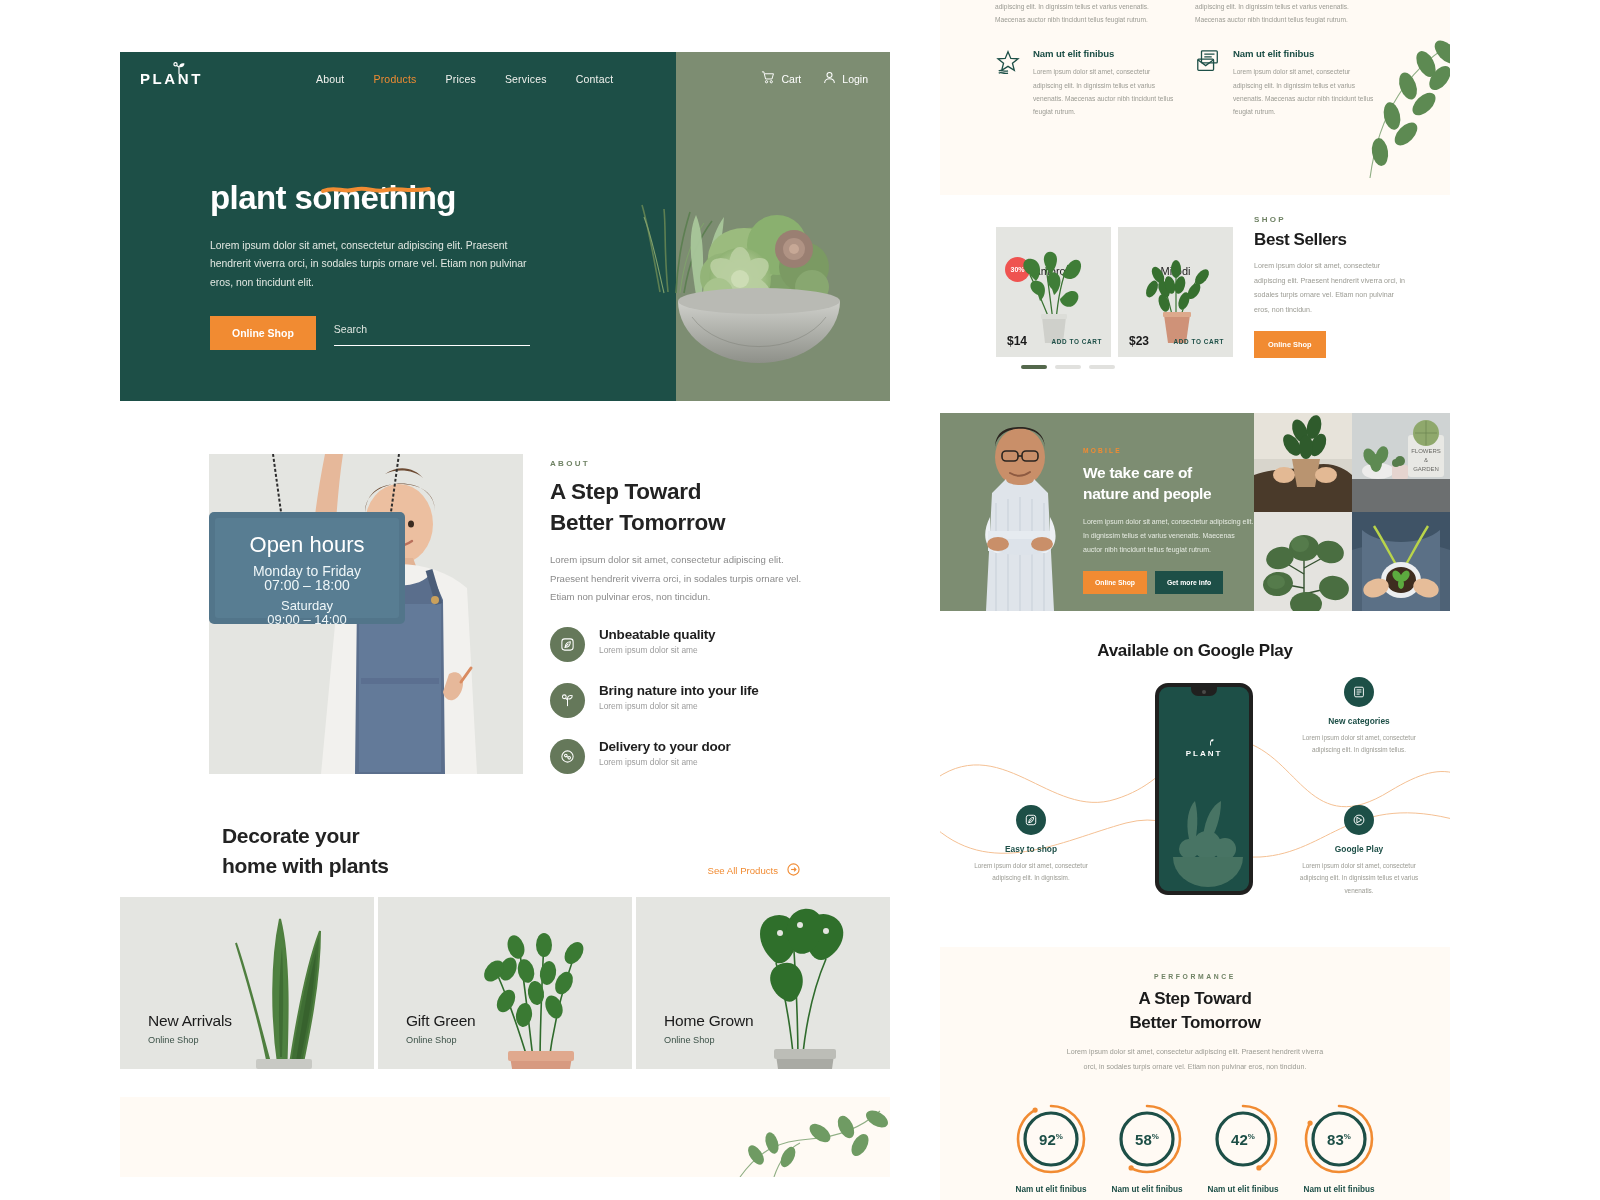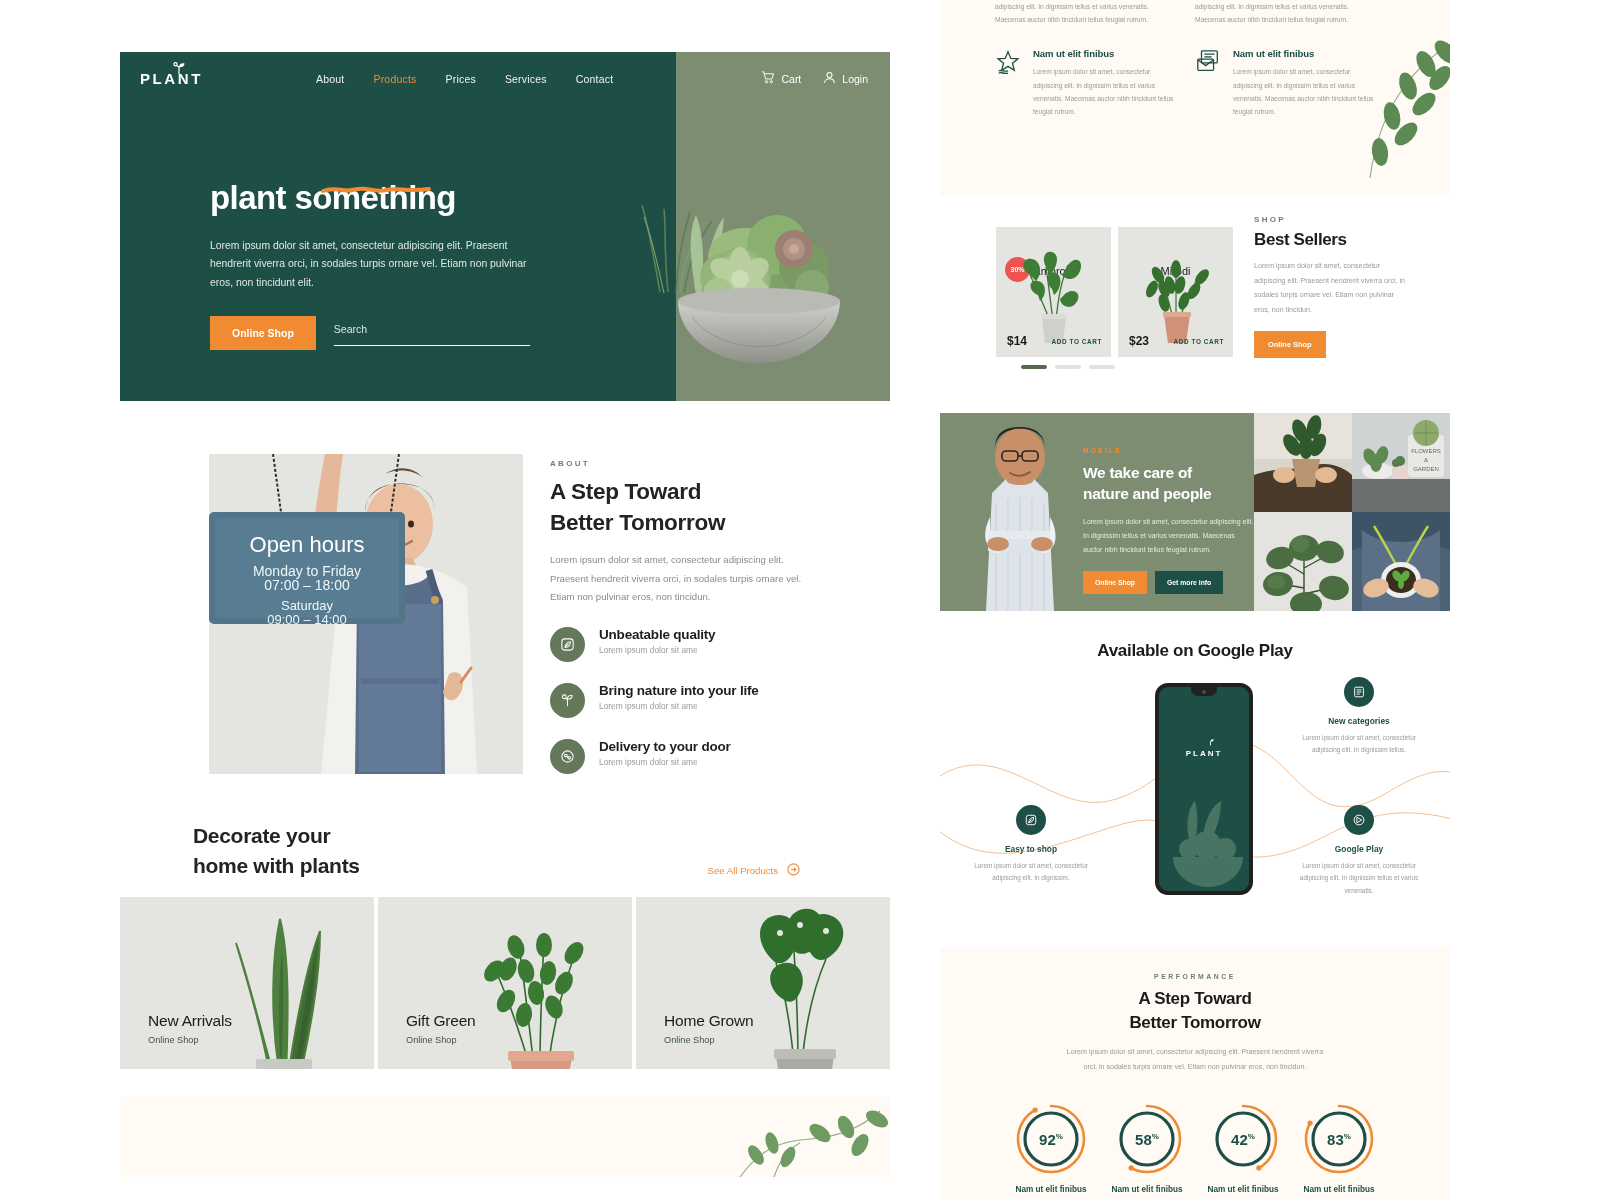--- a/index.html
+++ b/index.html
@@ -84,21 +84,21 @@
   .feat { display:flex; align-items:flex-start; gap: 14px; margin-top: 21px; }
   .feat-ic {
     width: 35px; height: 35px; min-width:35px; border-radius: 50%; background: #65785a;
     display:flex; align-items:center; justify-content:center;
   }
   .feat-t { font-size: 13.5px; font-weight: bold; color:#1f1f1f; letter-spacing:-.2px;}
   .feat-s { font-size: 8.4px; color:#9c9c9c; margin-top: 3px; }
 
   
   .decor { position: relative; background:#fff; padding: 8px 0 0 0; }
-  .decor-h { position:absolute; left:73px; top: 0; font-size: 21px; font-weight:bold; color:#232323; line-height:1.45; letter-spacing:-.3px;}
+  .decor-h { position:absolute; left:102px; top: 0; font-size: 21px; font-weight:bold; color:#232323; line-height:1.45; letter-spacing:-.3px;}
   .see-all { position:absolute; right: 90px; top: 42px; display:flex; align-items:center; gap:9px; color:#f18b32; font-size:9.6px; cursor:pointer;}
   .cards { position:absolute; left:0; top: 76px; display:flex; gap: 4px; width: 770px; }
   .card { position: relative; width: 254px; height: 172px; background: #e4e5e1; overflow:hidden; }
   .card-t { position:absolute; left: 28px; bottom: 39px; font-size: 15.5px; color:#1b1b1b; letter-spacing:-.2px;}
   .card-s { position:absolute; left: 28px; bottom: 24px; font-size: 9.2px; color:#3c5248; }
   .decor-foot { position: absolute; top: 276px; left:0; width:770px; height: 80px; background:#fffaf4; overflow:hidden;}
 
   
   .mock-right {
     position: absolute; left: 940px; top: 0px; width: 510px; height: 1200px;

